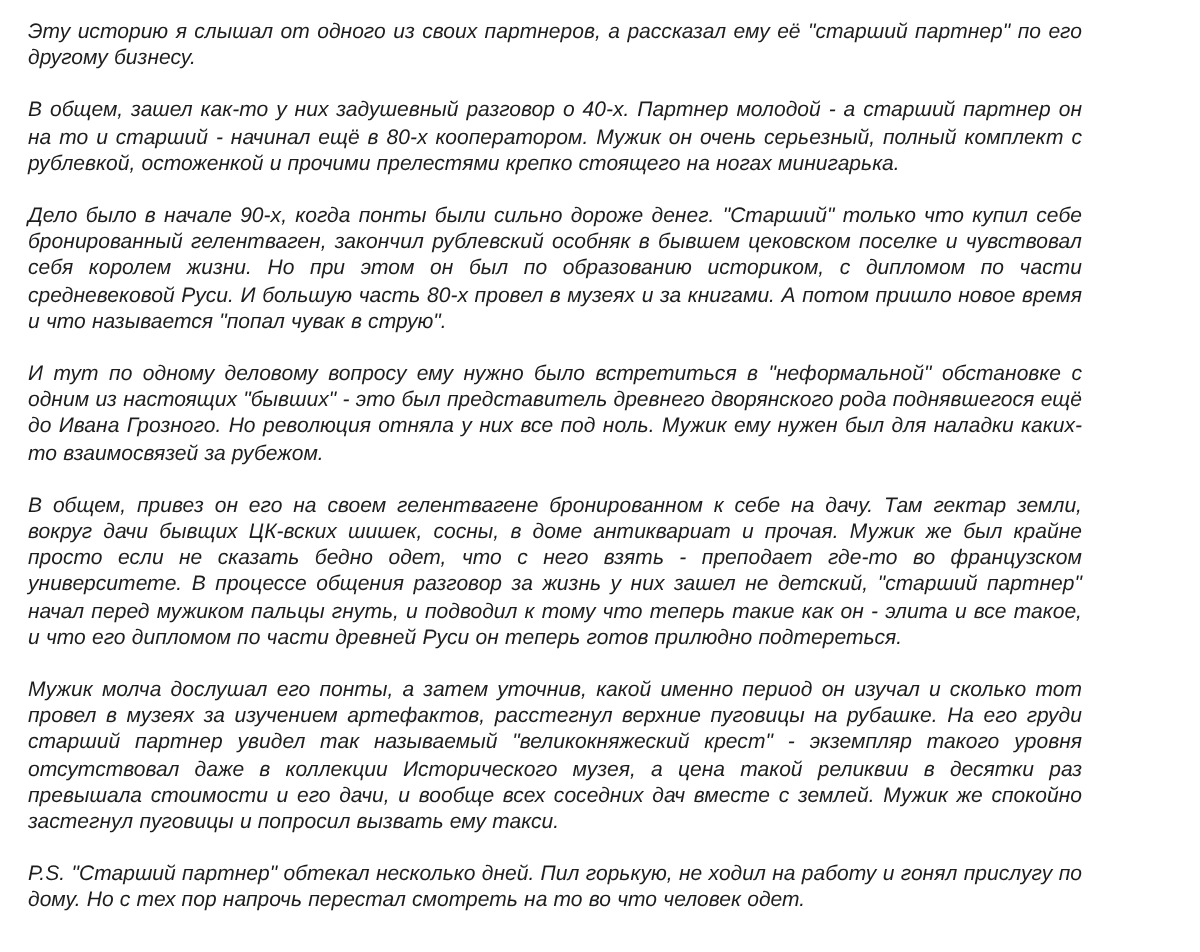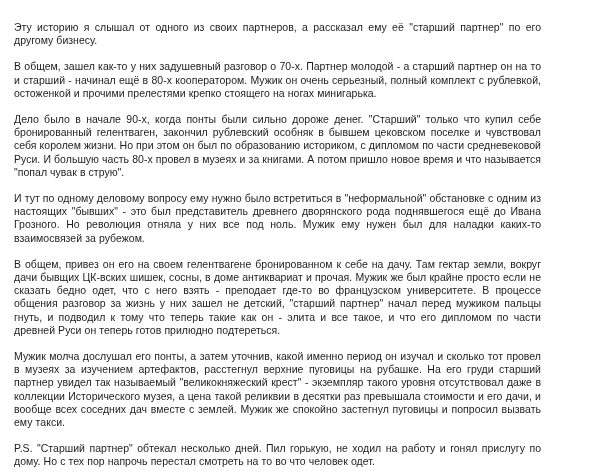--- a/index.html
+++ b/index.html
@@ -10,39 +10,40 @@
   }
   body {
     width: 600px;
     height: 476px;
     overflow: hidden;
     font-family: "Liberation Sans", sans-serif;
   }
   #doc {
     box-sizing: border-box;
     width: 555px;
-    padding: 21px 14px 0 14px;
+    padding: 10px 14px 0 14px;
+    font-style: italic;
   }
   .para {
     font-size: 10.5px;
     line-height: 13.2px;
     color: #1d1d1d;
     text-align: justify;
     margin: 0 0 13px 0;
     letter-spacing: 0.02px;
     word-spacing: 0.15px;
   }
   .para:last-child {
     margin-bottom: 0;
   }
 </style>
 </head>
 <body>
 
 <div id="doc">
   <p class="para">Эту историю я слышал от одного из своих партнеров, а рассказал ему её "старший партнер" по его другому бизнесу.</p>
-  <p class="para">В общем, зашел как-то у них задушевный разговор о 70-х. Партнер молодой - а старший партнер он на то и старший - начинал ещё в 80-х кооператором. Мужик он очень серьезный, полный комплект с рублевкой, остоженкой и прочими прелестями крепко стоящего на ногах минигарька.</p>
+  <p class="para">В общем, зашел как-то у них задушевный разговор о 40-х. Партнер молодой - а старший партнер он на то и старший - начинал ещё в 80-х кооператором. Мужик он очень серьезный, полный комплект с рублевкой, остоженкой и прочими прелестями крепко стоящего на ногах минигарька.</p>
   <p class="para">Дело было в начале 90-х, когда понты были сильно дороже денег. "Старший" только что купил себе бронированный гелентваген, закончил рублевский особняк в бывшем цековском поселке и чувствовал себя королем жизни. Но при этом он был по образованию историком, с дипломом по части средневековой Руси. И большую часть 80-х провел в музеях и за книгами. А потом пришло новое время и что называется "попал чувак в струю".</p>
   <p class="para">И тут по одному деловому вопросу ему нужно было встретиться в "неформальной" обстановке с одним из настоящих "бывших" - это был представитель древнего дворянского рода поднявшегося ещё до Ивана Грозного. Но революция отняла у них все под ноль. Мужик ему нужен был для наладки каких-то взаимосвязей за рубежом.</p>
   <p class="para">В общем, привез он его на своем гелентвагене бронированном к себе на дачу. Там гектар земли, вокруг дачи бывщих ЦК-вских шишек, сосны, в доме антиквариат и прочая. Мужик же был крайне просто если не сказать бедно одет, что с него взять - преподает где-то во французском университете. В процессе общения разговор за жизнь у них зашел не детский, "старший партнер" начал перед мужиком пальцы гнуть, и подводил к тому что теперь такие как он - элита и все такое, и что его дипломом по части древней Руси он теперь готов прилюдно подтереться.</p>
   <p class="para">Мужик молча дослушал его понты, а затем уточнив, какой именно период он изучал и сколько тот провел в музеях за изучением артефактов, расстегнул верхние пуговицы на рубашке. На его груди старший партнер увидел так называемый "великокняжеский крест" - экземпляр такого уровня отсутствовал даже в коллекции Исторического музея, а цена такой реликвии в десятки раз превышала стоимости и его дачи, и вообще всех соседних дач вместе с землей. Мужик же спокойно застегнул пуговицы и попросил вызвать ему такси.</p>
   <p class="para">P.S. "Старший партнер" обтекал несколько дней. Пил горькую, не ходил на работу и гонял прислугу по дому. Но с тех пор напрочь перестал смотреть на то во что человек одет.</p>
 </div>
 
 </body></html>

